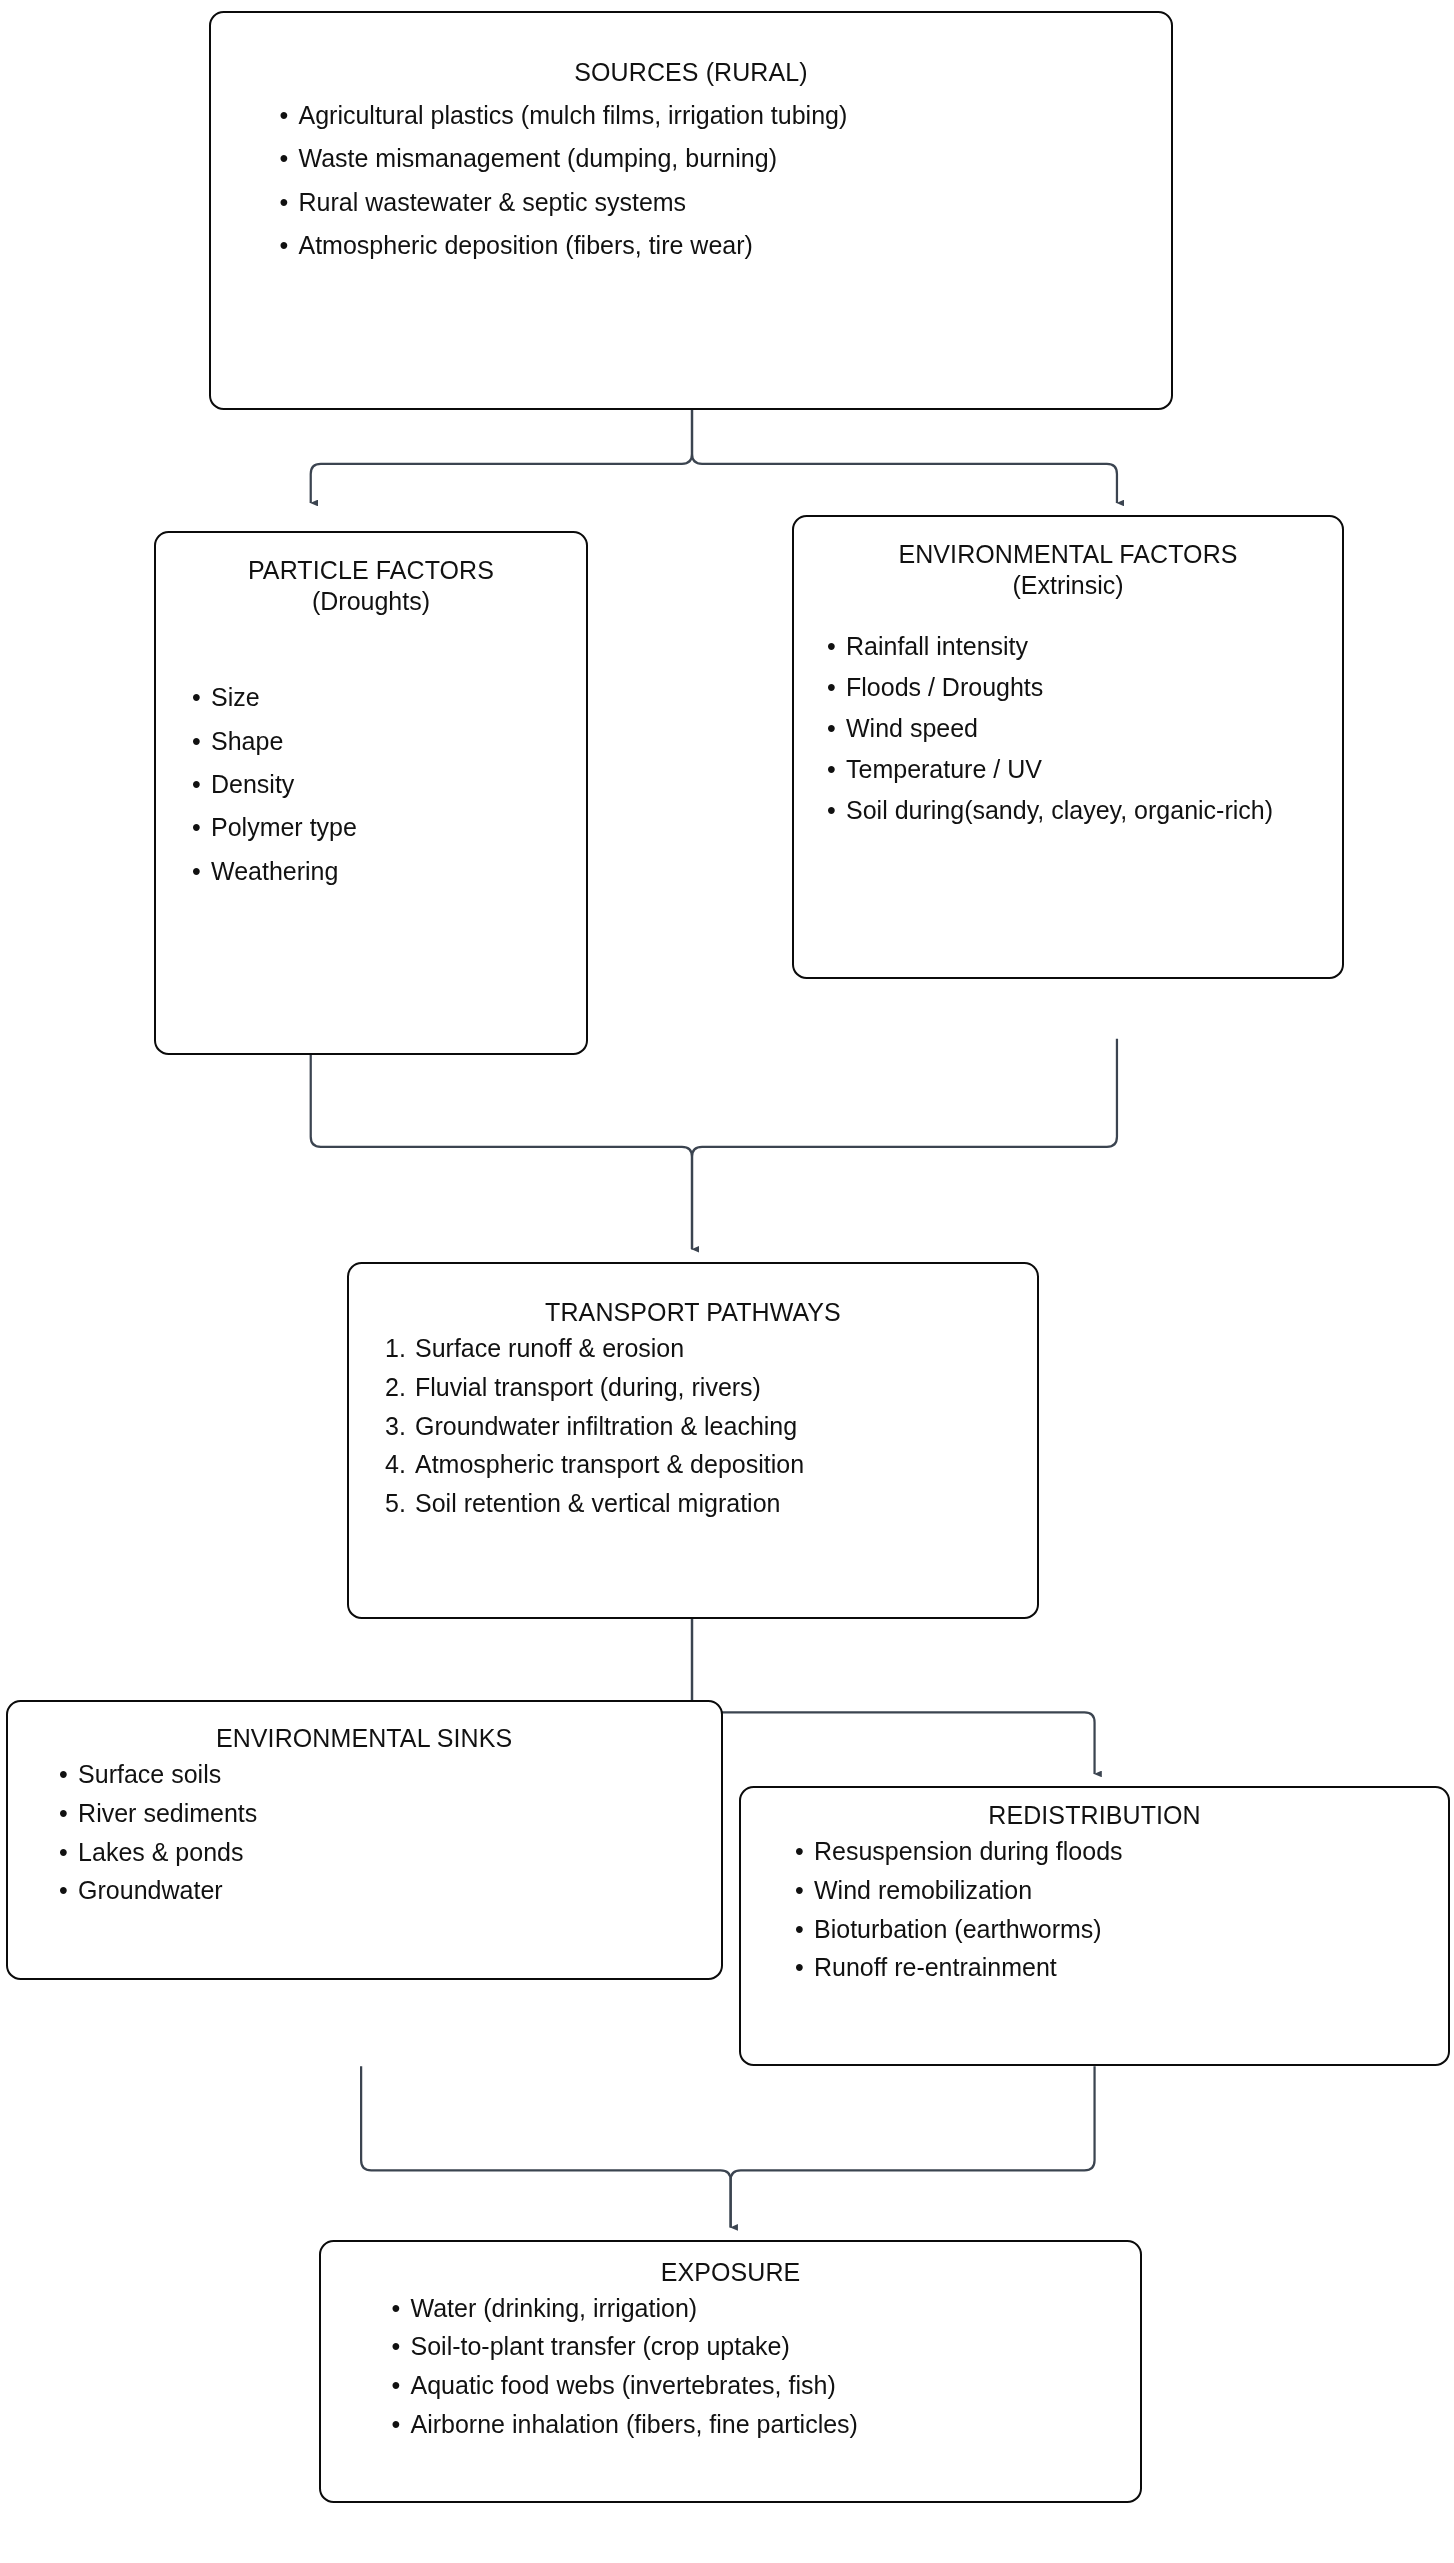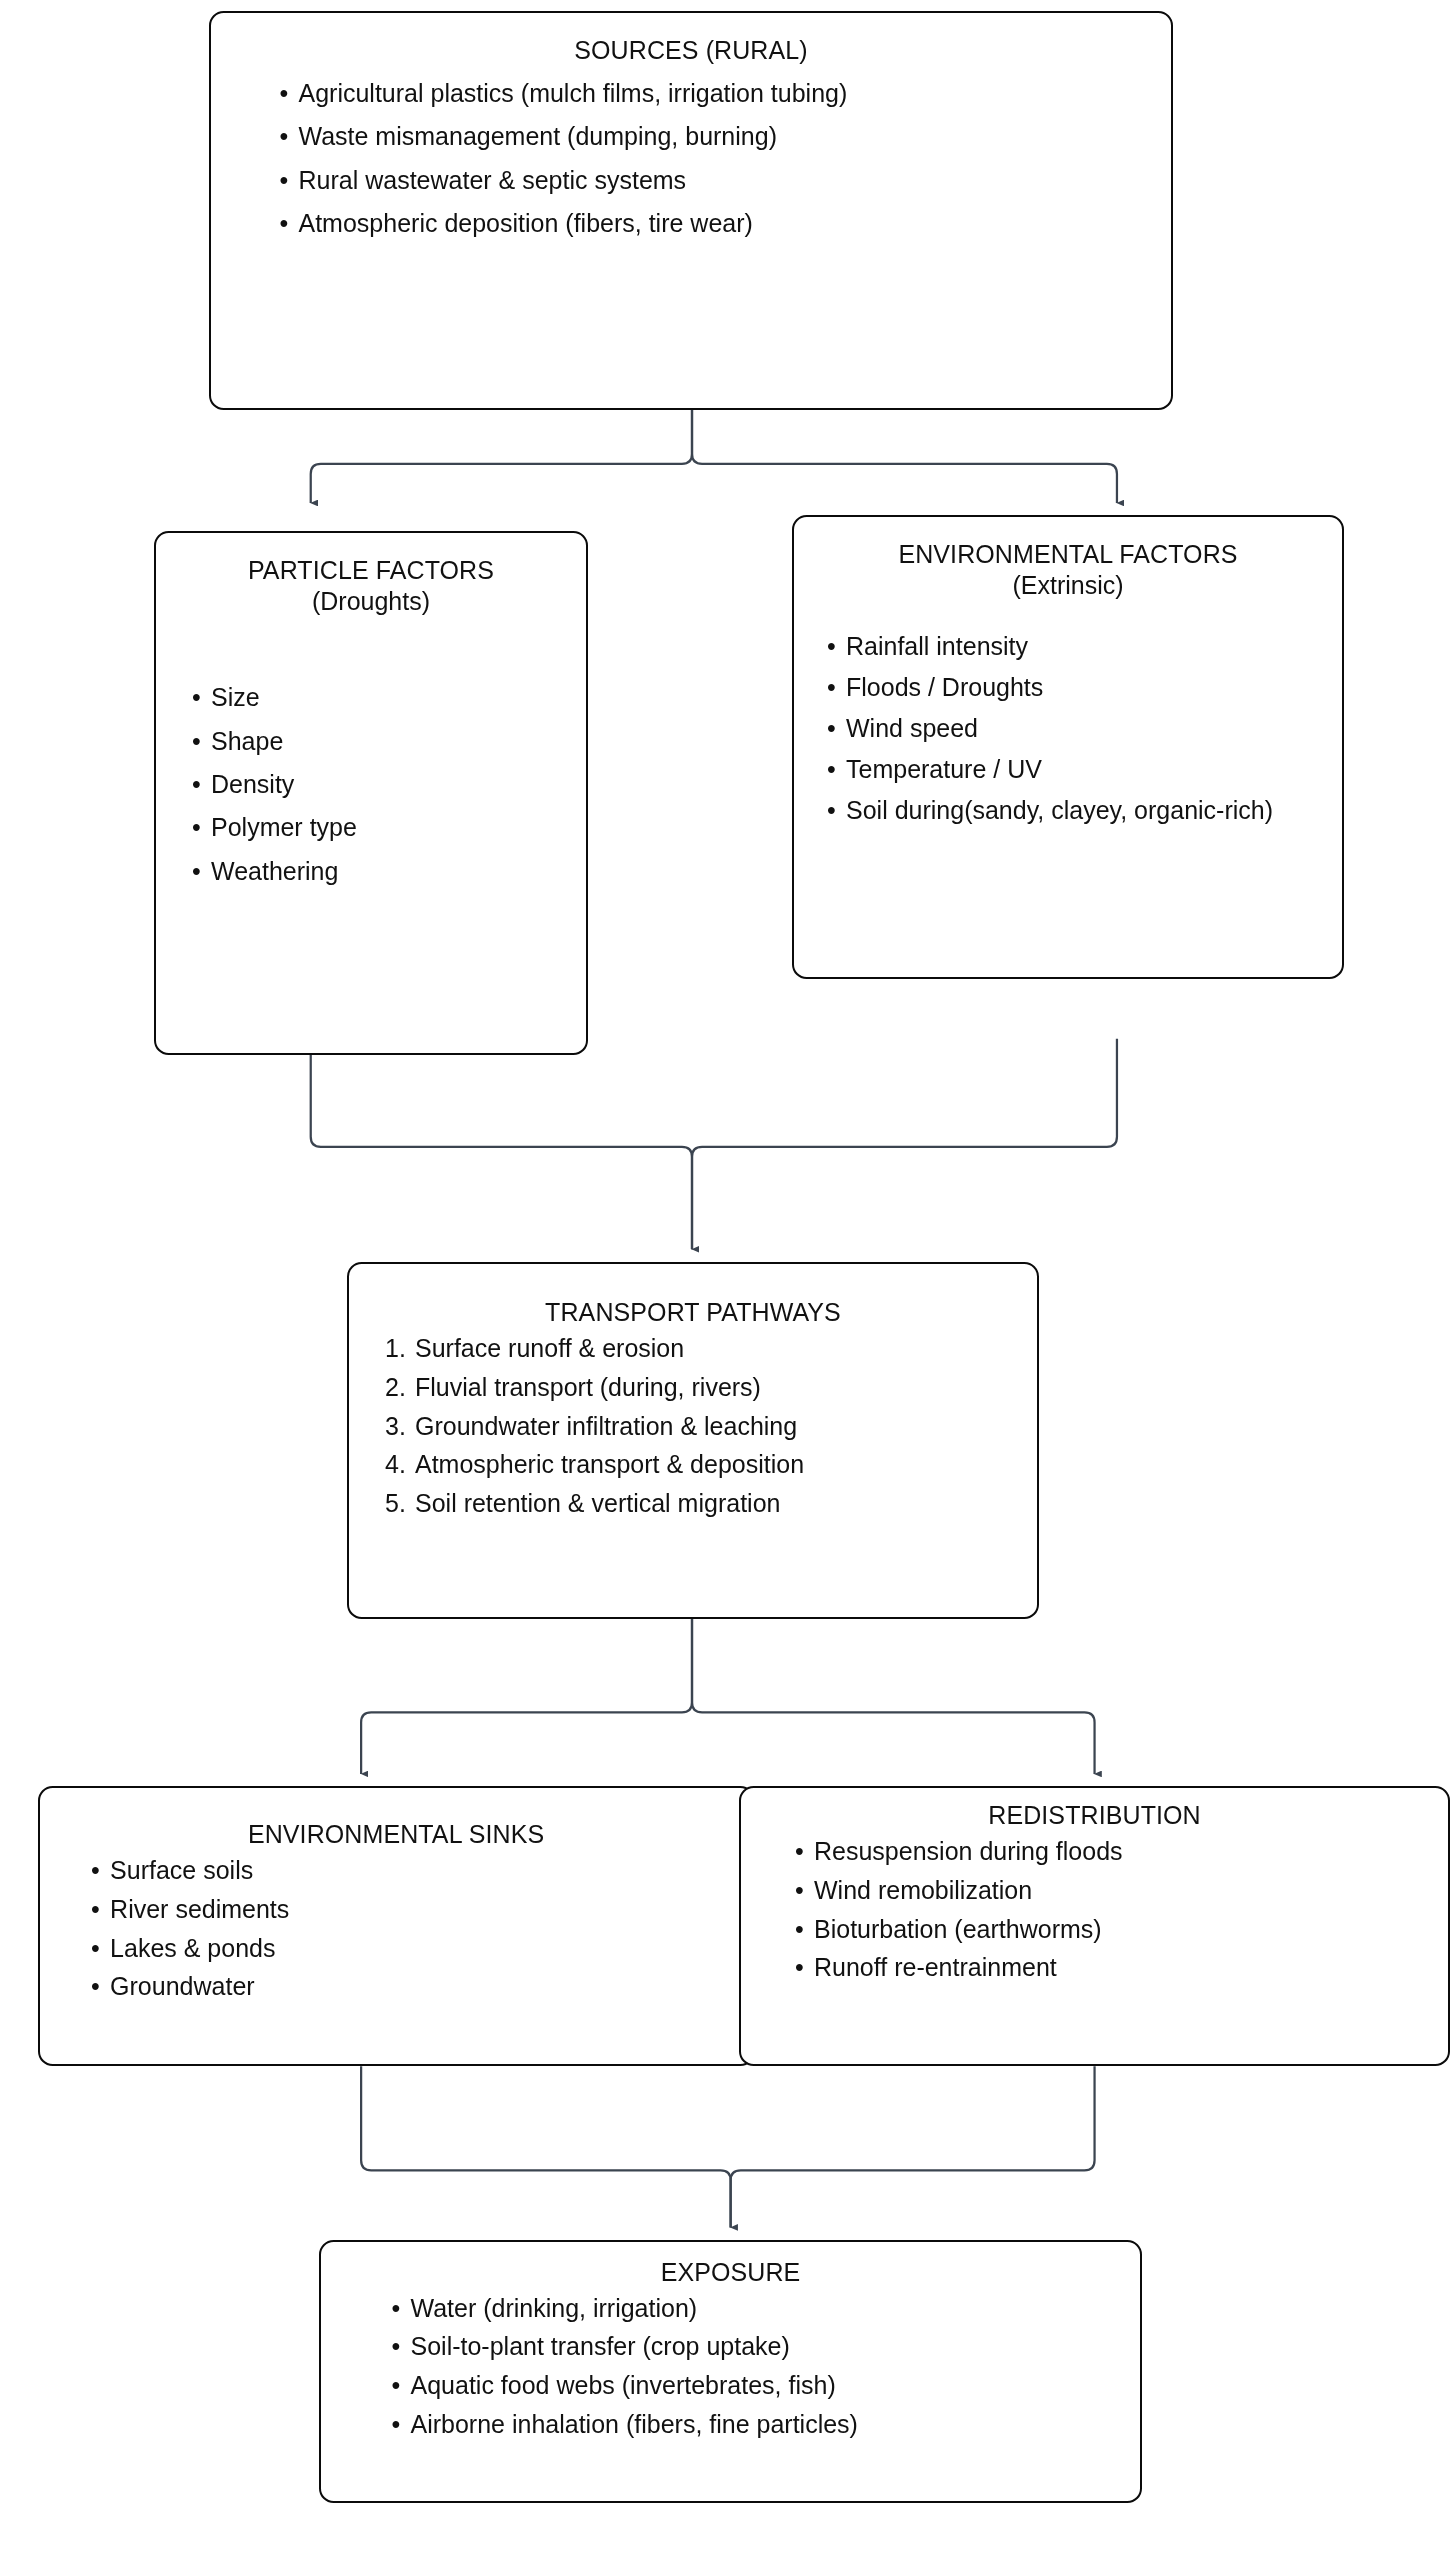--- a/index.html
+++ b/index.html
@@ -73,21 +73,21 @@
     flex: 0 0 auto;
     width: 30px;
     text-align: left;
     font-size: 25px;
     line-height: 1.24;
   }
 
   
   #node-sources {
     left: 209px; top: 11.2px; width: 964px; height: 399px;
-    padding: 22px 0 0 0;
+    padding: 44px 0 0 0;
     align-items: center;
   }
   #node-sources .node-title { margin-bottom: 12.3px; }
   #node-sources ul.items { width: 823px; }
   #node-sources ul.items li { margin-bottom: 12.3px; }
 
   #node-particle {
     left: 154px; top: 515px; width: 434px; height: 524px;
     padding: 22.4px 0 0 0;
     align-items: center;
@@ -107,24 +107,23 @@
   #node-transport {
     left: 347px; top: 1262px; width: 692px; height: 357px;
     padding: 33px 0 0 0;
     align-items: center;
   }
   #node-transport .node-title { margin-bottom: 5.6px; }
   #node-transport ol.items { width: 616px; }
   #node-transport ol.items li { margin-bottom: 7.8px; }
 
   #node-sinks {
-    left: 5.6px; top: 1786px; width: 717px; height: 280px;
-    padding: 31px 0 0 0;
-    align-items: center;
-    margin-left: 32px;
+    left: 5.6px; top: 1700px; width: 717px; height: 280px;
+    padding: 21px 0 0 0;
+    align-items: center;
   }
   #node-sinks .node-title { margin-bottom: 5.6px; }
   #node-sinks ul.items { width: 610px; }
   #node-sinks ul.items li { margin-bottom: 7.8px; }
 
   #node-redistribution {
     left: 739px; top: 1786px; width: 711px; height: 280px;
     padding: 12px 0 0 0;
     align-items: center;
   }

